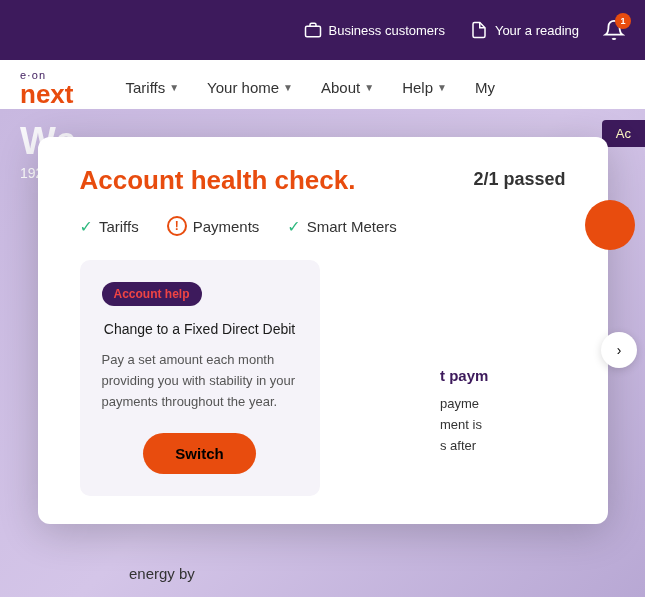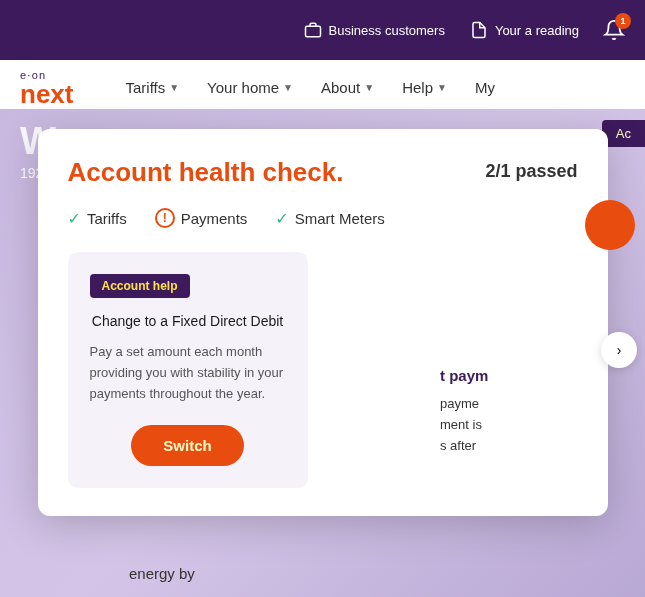--- a/index.html
+++ b/index.html
@@ -167,23 +167,24 @@
       align-items: flex-start;
       justify-content: center;
       padding-top: 20px;
     }
 
     
     .modal-card {
       background: white;
       border-radius: 12px;
       width: 570px;
-      padding: 28px 30px;
+      padding: 28px 42px;
       box-shadow: 0 8px 40px rgba(0,0,0,0.2);
       position: relative;
+      margin-top: 8px;
     }
 
     .modal-header {
       display: flex;
       justify-content: space-between;
       align-items: flex-start;
       margin-bottom: 20px;
     }
 
     .modal-title {
@@ -234,45 +235,45 @@
 
     
     .info-card {
       background: #f5f3f9;
       border-radius: 10px;
       padding: 22px 22px;
       max-width: 240px;
     }
     .info-tag {
       background: #3d1a5c;
-      color: #fde047;
+      color: #ef4444;
       font-size: 12px;
       font-weight: 600;
       padding: 5px 12px;
-      border-radius: 4px;
+      border-radius: 12px;
       display: inline-block;
       margin-bottom: 14px;
     }
     .info-heading {
       font-size: 14px;
       font-weight: 400;
       color: #1a1a1a;
       margin-bottom: 12px;
       line-height: 1.3;
       text-align: center;
     }
     .info-body {
       font-size: 13px;
       color: #555;
       line-height: 1.6;
       margin-bottom: 20px;
     }
     .switch-button {
       background: #e84c0e;
-      color: #fef9c3;
+      color: #000000;
       border: none;
       border-radius: 25px;
       padding: 12px 32px;
       font-size: 15px;
       font-weight: 700;
       cursor: pointer;
       display: block;
       margin: 0 auto;
     }
 

